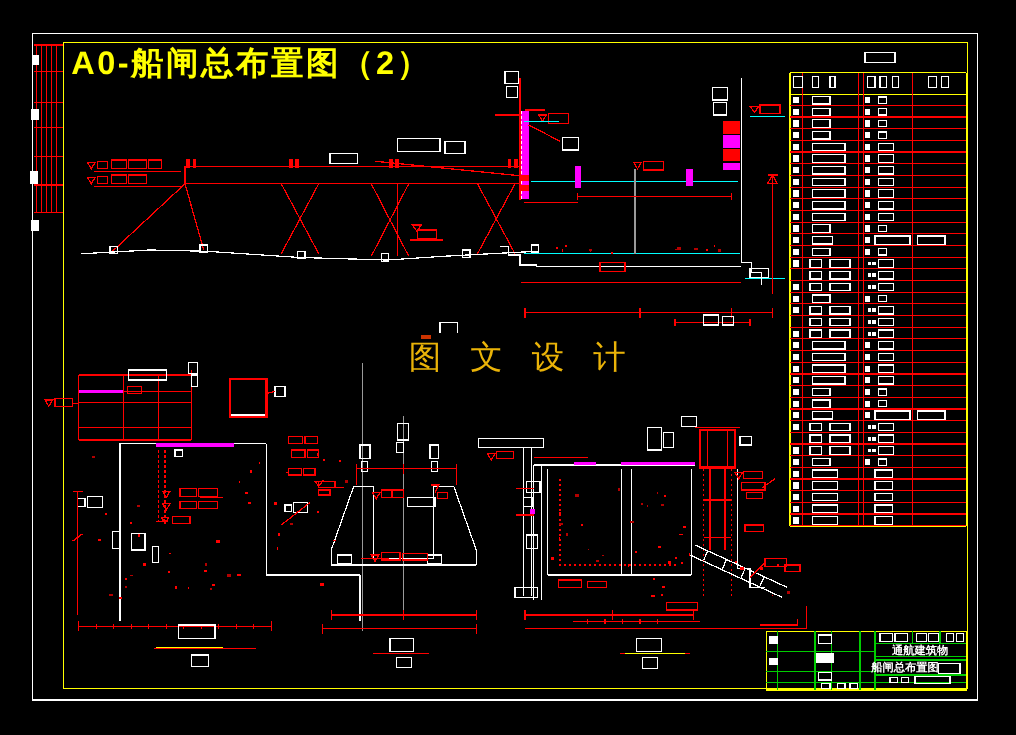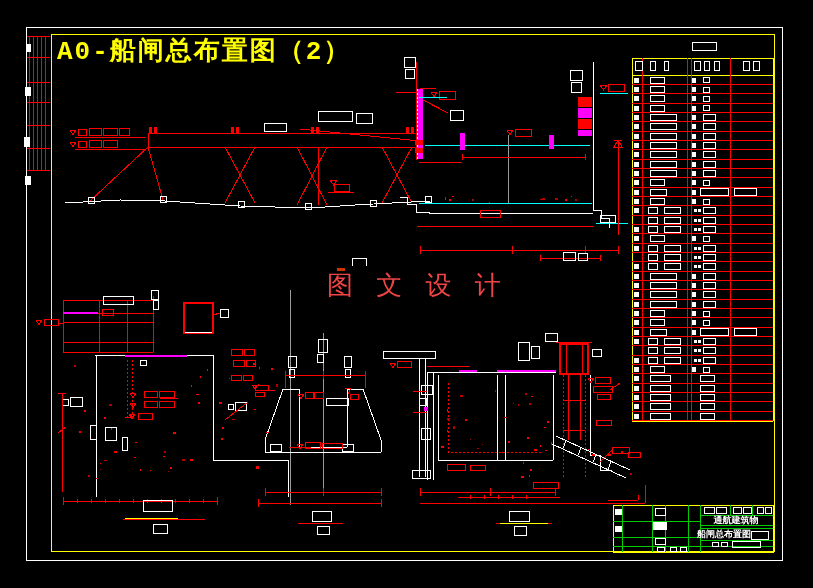--- a/index.html
+++ b/index.html
@@ -1,21 +1,21 @@
 <!DOCTYPE html>
 <html><head>
 <meta charset="utf-8">
 <style>
   html,body{margin:0;padding:0;background:#000;}
   #canvas{position:relative;width:813px;height:588px;background:#000;overflow:hidden;
           font-family:"Liberation Sans",sans-serif;}
   #cad{position:absolute;left:0;top:0;}
   .ovl{position:absolute;white-space:pre;}
-  #title{left:57px;top:33px;font-size:26px;font-weight:bold;color:#ffff00;letter-spacing:2px;font-family:Liberation Mono, monospace;}
-  #watermark{left:327px;top:268px;font-size:26px;color:#ef4444;letter-spacing:8px;}
+  #title{left:57px;top:33px;font-size:26px;font-weight:bold;color:#ffff00;letter-spacing:2px;}
+  #watermark{left:327px;top:268px;font-size:26px;color:#eab308;letter-spacing:8px;}
   svg *{vector-effect:non-scaling-stroke;}
   .r{stroke:#ff0000;fill:none;stroke-width:1;}
   .r2{stroke:#ff0000;fill:none;stroke-width:2;}
   .w{stroke:#ffffff;fill:none;stroke-width:1;}
   .y{stroke:#ffff00;fill:none;stroke-width:1;}
   .c{stroke:#00ffff;fill:none;stroke-width:1;}
   .mg{stroke:#ff00ff;fill:none;stroke-width:2.5;}
   .g{stroke:#00cc00;fill:none;stroke-width:1;}
   .gy{stroke:#9a9a9a;fill:none;stroke-width:1;}
   .wf{fill:#ffffff;stroke:none;}

